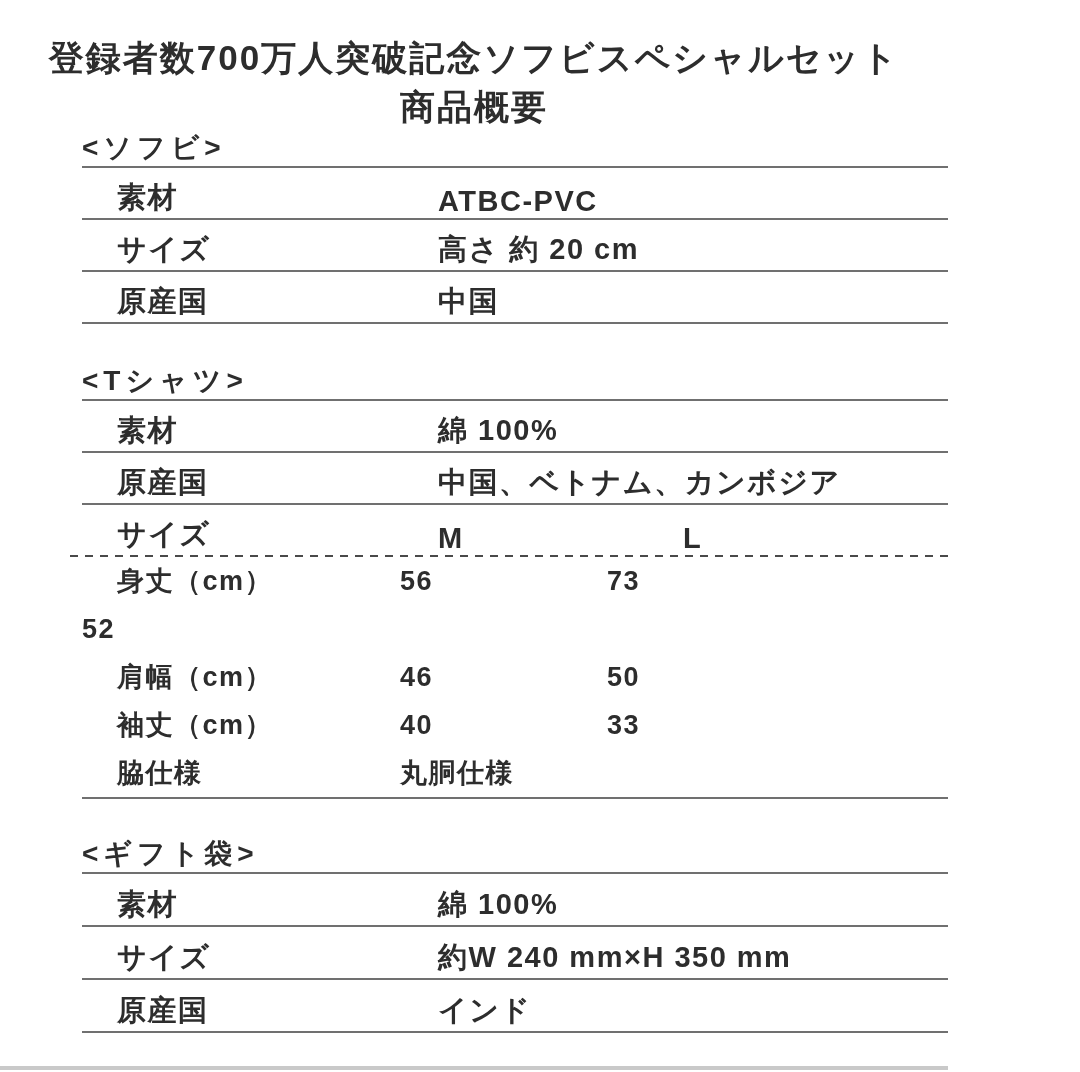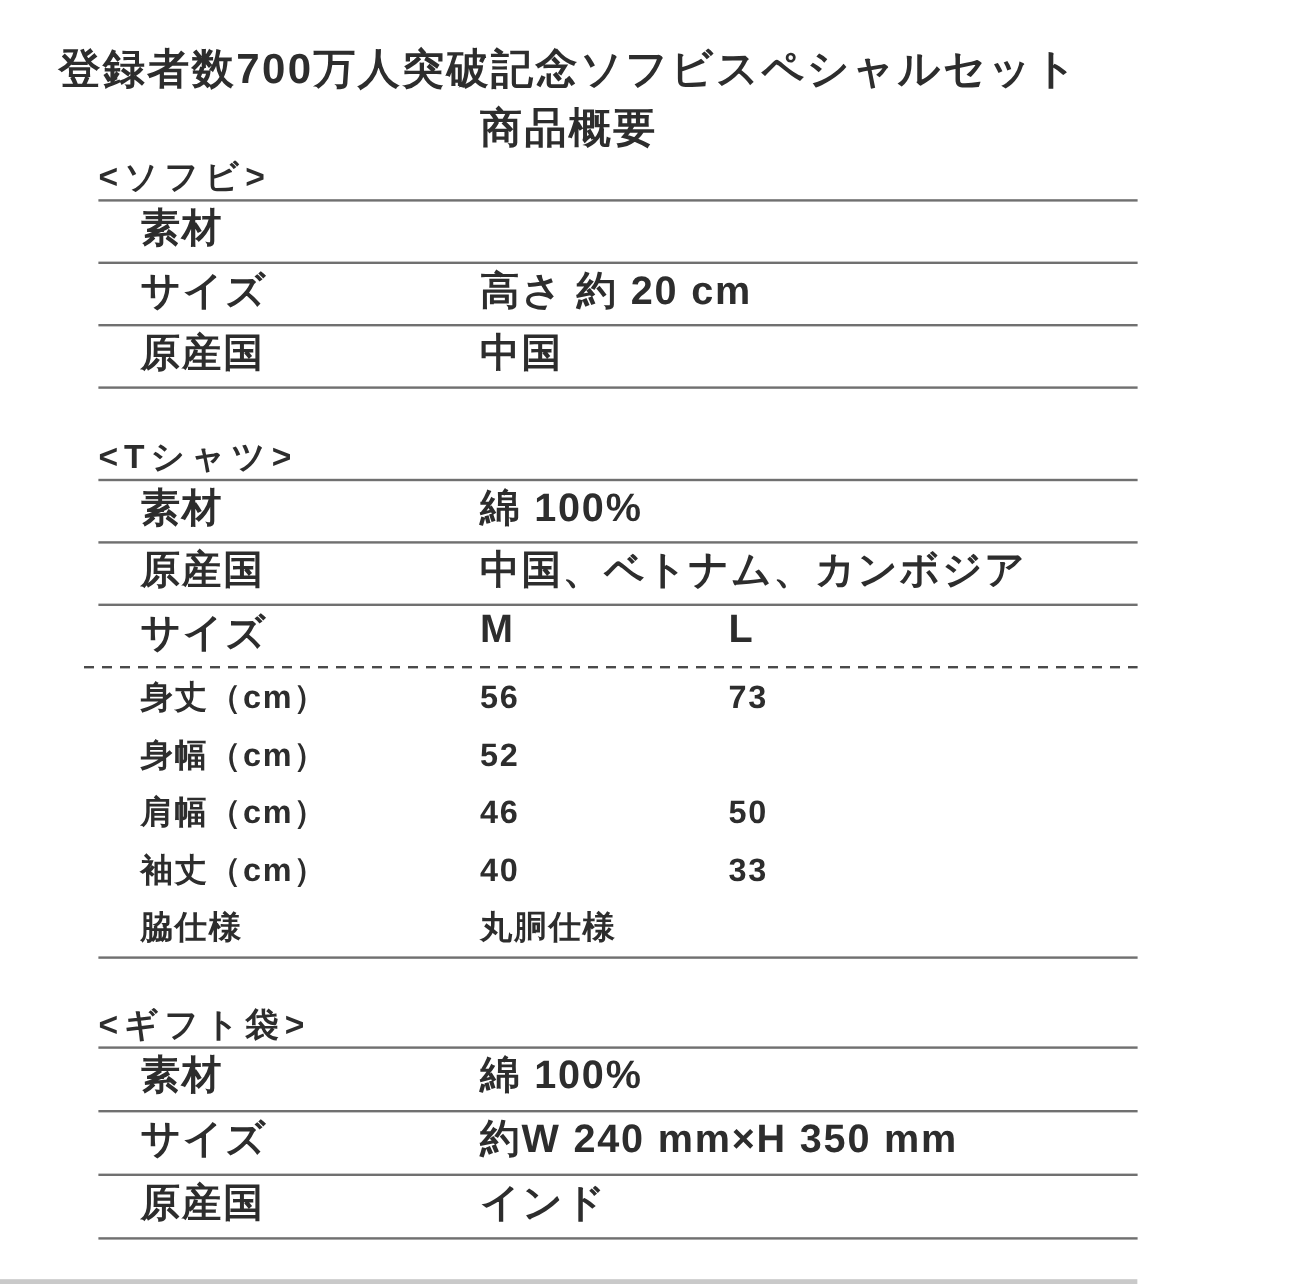--- a/index.html
+++ b/index.html
@@ -26,21 +26,21 @@
   .sec-tshirt  { margin-top:44px; }
   .sec-gift    { margin-top:42px; }
 
   .rule { height:2px; background:#707070; }
   .dashed-rule {
     height:2px; width:920px; margin-left:-12px;
     background:repeating-linear-gradient(to right,
       #4a4a4a 0, #4a4a4a 8px, transparent 8px, transparent 15px);
   }
 
-  .row { height:50px; display:flex; align-items:flex-start; font-size:33px; letter-spacing:1.5px; }
+  .row { height:50px; display:flex; align-items:flex-end; font-size:29px; letter-spacing:1.5px;gap:38px; }
   .m-row { height:48px; display:flex; align-items:center; font-size:27px; letter-spacing:1.5px; }
   .gift-row { height:51px; }
 
   .label { width:318px; padding-left:35px; box-sizing:border-box; flex:0 0 auto; }
   .col-m { width:207px; flex:0 0 auto; }
   .col-l { flex:1; }
   .value { flex:1; }
 
   .bottom-bar {
     position:absolute; left:0; right:0; bottom:2px;
@@ -57,20 +57,21 @@
     <div class="title-line">商品概要</div>
   </div>
 
   <div class="content">
 
     <div class="section sec-sofubi">
       <div class="section-header">&lt;ソフビ&gt;</div>
       <div class="rule"></div>
       <div class="row">
         <div class="label">素材</div>
+        <div class="value">ATBC-PVC</div>
       </div>
       <div class="rule"></div>
       <div class="row">
         <div class="label">サイズ</div>
         <div class="value">高さ 約 20 cm</div>
       </div>
       <div class="rule"></div>
       <div class="row">
         <div class="label">原産国</div>
         <div class="value">中国</div>
@@ -97,21 +98,20 @@
         <div class="col-l">L</div>
       </div>
       <div class="dashed-rule"></div>
 
       <div class="m-row">
         <div class="label">身丈（cm）</div>
         <div class="col-m">56</div>
         <div class="col-l">73</div>
       </div>
       <div class="m-row">
-        <div class="label">身幅（cm）</div>
         <div class="col-m">52</div>
       </div>
       <div class="m-row">
         <div class="label">肩幅（cm）</div>
         <div class="col-m">46</div>
         <div class="col-l">50</div>
       </div>
       <div class="m-row">
         <div class="label">袖丈（cm）</div>
         <div class="col-m">40</div>

